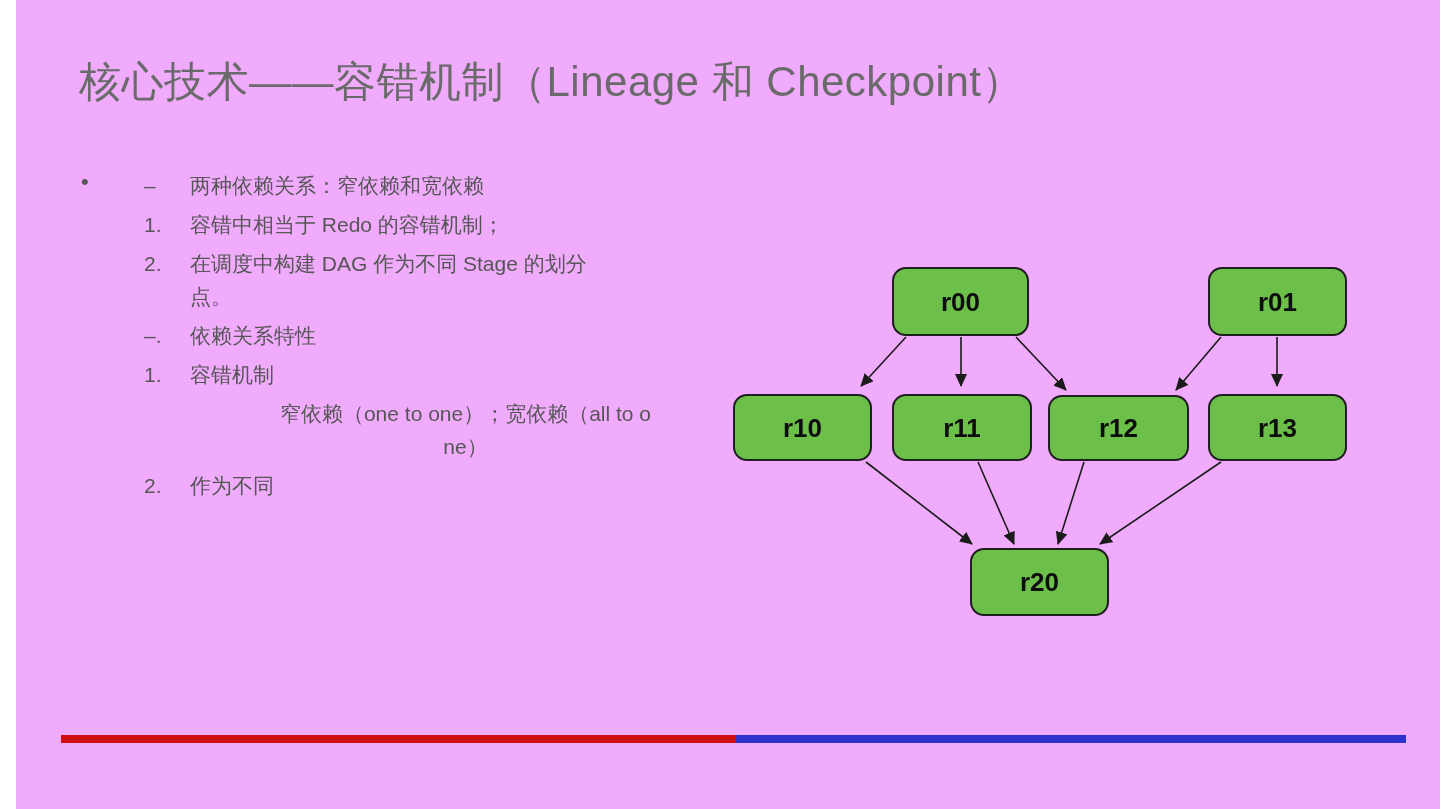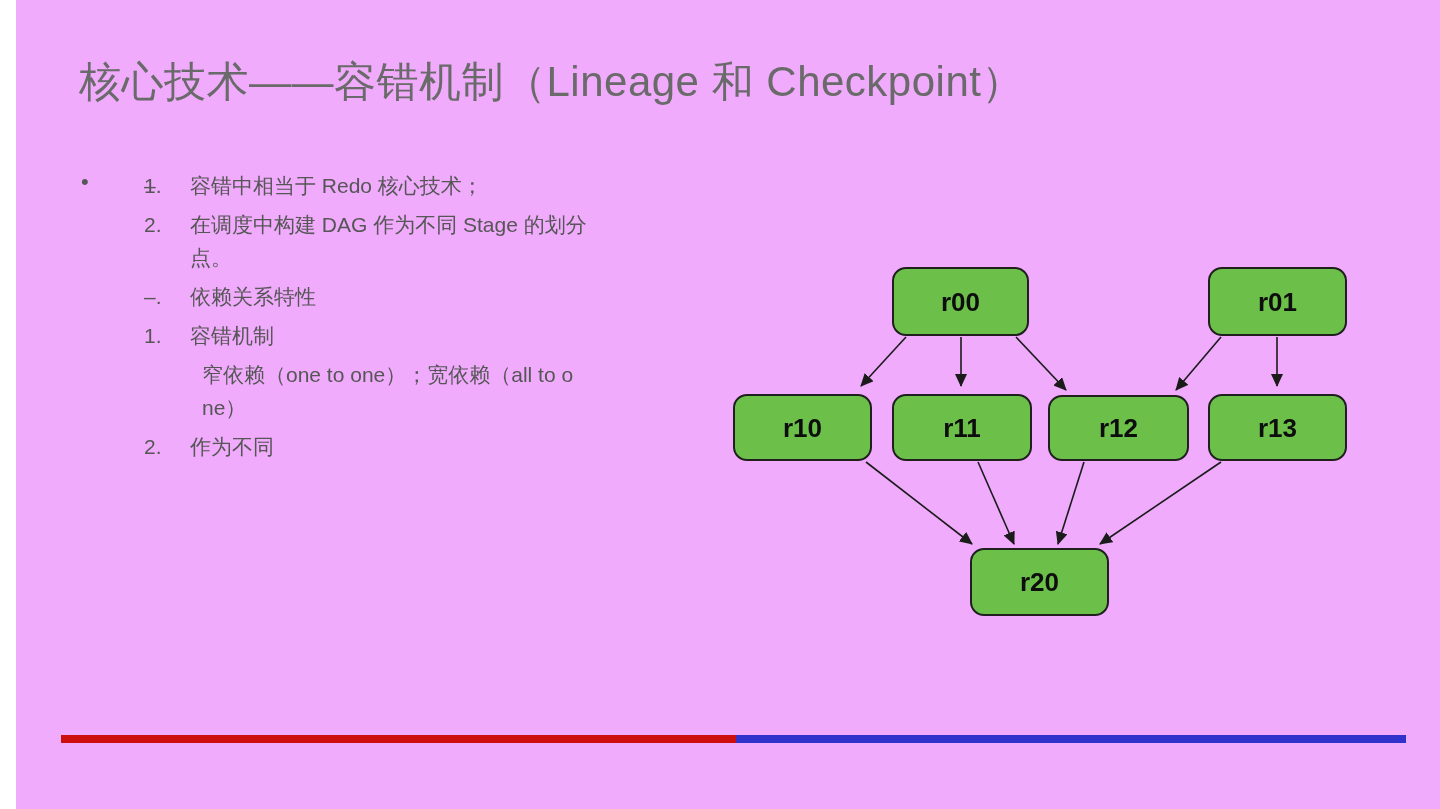--- a/index.html
+++ b/index.html
@@ -13,41 +13,41 @@
     position:absolute;left:63px;top:56px;
     font-size:42px;line-height:1.25;color:#6a6a6a;
     letter-spacing:0.5px;white-space:nowrap;
   }
   .content{
     position:absolute;left:63px;top:163px;width:650px;color:#565656;
   }
   .item{position:relative;white-space:pre-line;}
   .item.l1{font-size:25px;line-height:38px;margin-bottom:6px;padding-left:49px;}
   .item.l2{font-size:21px;line-height:33px;margin-bottom:6px;padding-left:111px;}
-  .item.l3{font-size:21px;line-height:33px;margin-bottom:6px;padding-left:123px;}
+  .item.l3{font-size:21px;line-height:33px;margin-bottom:6px;padding-left:123px;text-align:center;}
   .marker{position:absolute;top:0;}
   .l1 .marker{left:2px;font-size:22px;}
   .l2 .marker{left:65px;}
   svg.dag{position:absolute;left:690px;top:250px;width:720px;height:390px;}
   .dag-node-label{font-weight:bold;font-size:26px;fill:#0d0d0d;font-family:"Liberation Sans","DejaVu Sans",sans-serif;}
   .bar{position:absolute;top:735px;height:8px;}
   .bar.red{left:45px;width:675px;}
   .bar.blue{left:720px;width:670px;}
 </style>
 </head>
 <body>
 
 <div class="slide">
 
   <div class="title" style="color: rgb(106, 106, 106);">核心技术——容错机制（Lineage 和 Checkpoint）</div>
 
   <div class="content" style="color: rgb(86, 86, 86);">
       <div class="item l1"><span class="marker">•</span></div>
-      <div class="item l2"><span class="marker">–</span></div>
-      <div class="item l2"><span class="marker">1.</span><span>容错中相当于 Redo 核心技术；</span></div>
+      <div class="item l2"><span class="marker">–</span><span>两种依赖关系：窄依赖和宽依赖</span></div>
+      <div class="item l2"><span class="marker">1.</span><span>容错中相当于 Redo 的容错机制；</span></div>
       <div class="item l2"><span class="marker">2.</span><span>在调度中构建 DAG 作为不同 Stage 的划分
 点。</span></div>
       <div class="item l2"><span class="marker">–.</span><span>依赖关系特性</span></div>
       <div class="item l2"><span class="marker">1.</span><span>容错机制</span></div>
       <div class="item l3"><span>窄依赖（one to one）；宽依赖（all to o
 ne）</span></div>
       <div class="item l2"><span class="marker">2.</span><span>作为不同</span></div>
     </div>
 
   <svg class="dag" viewBox="0 0 720 390">

